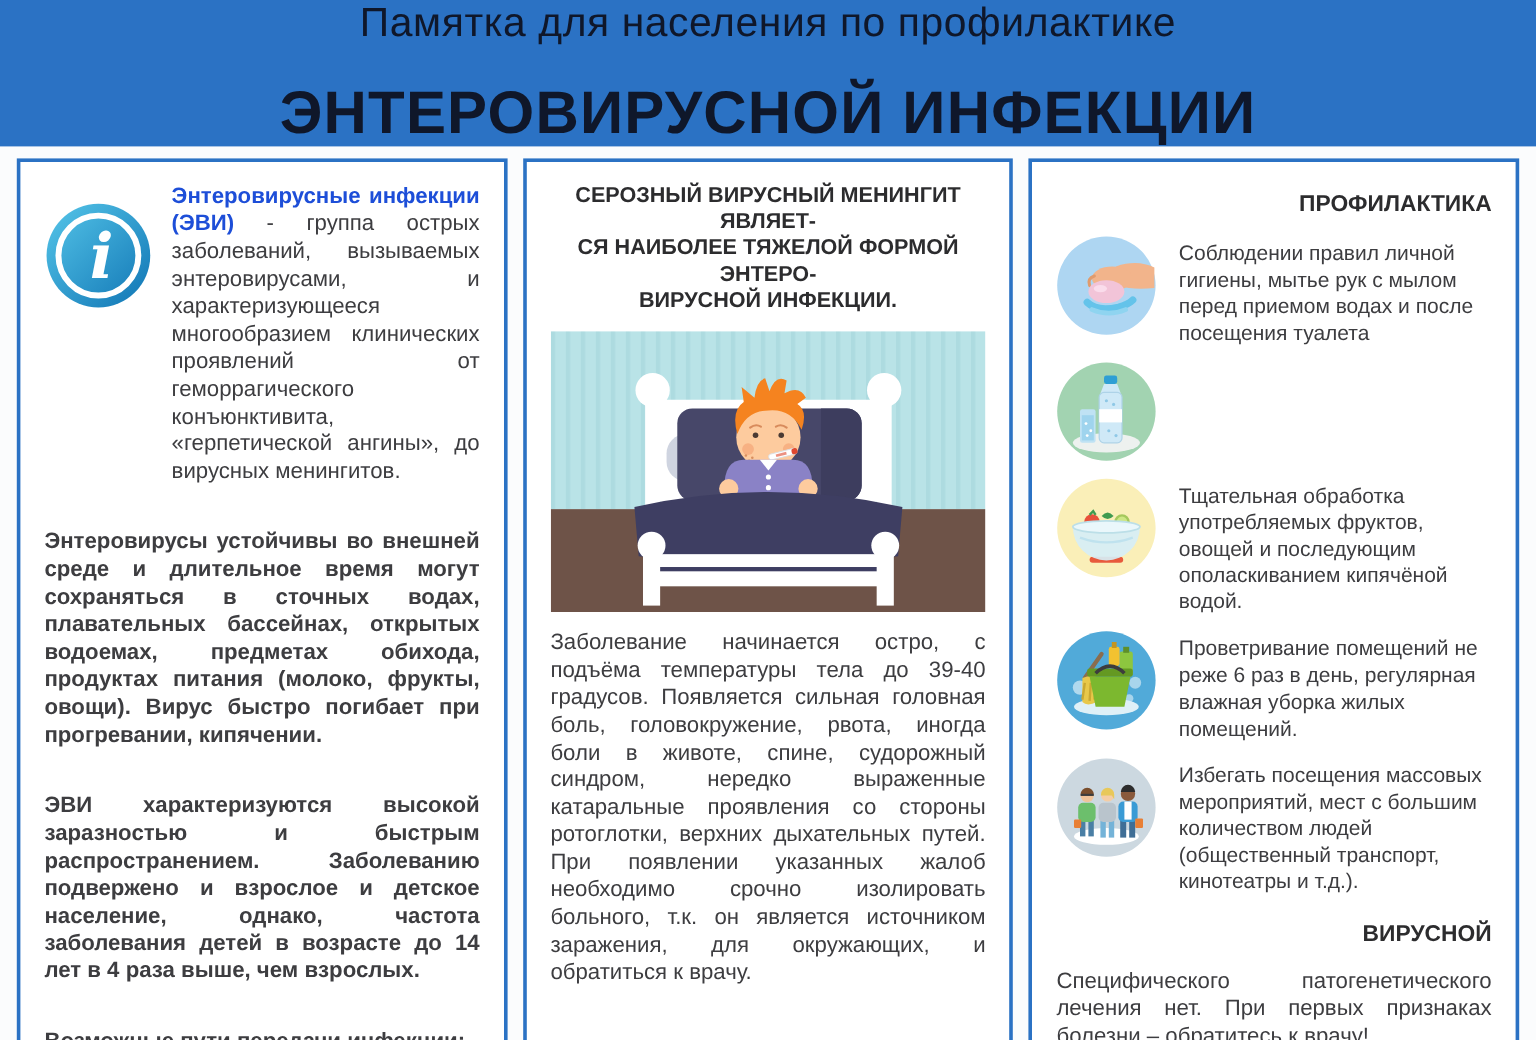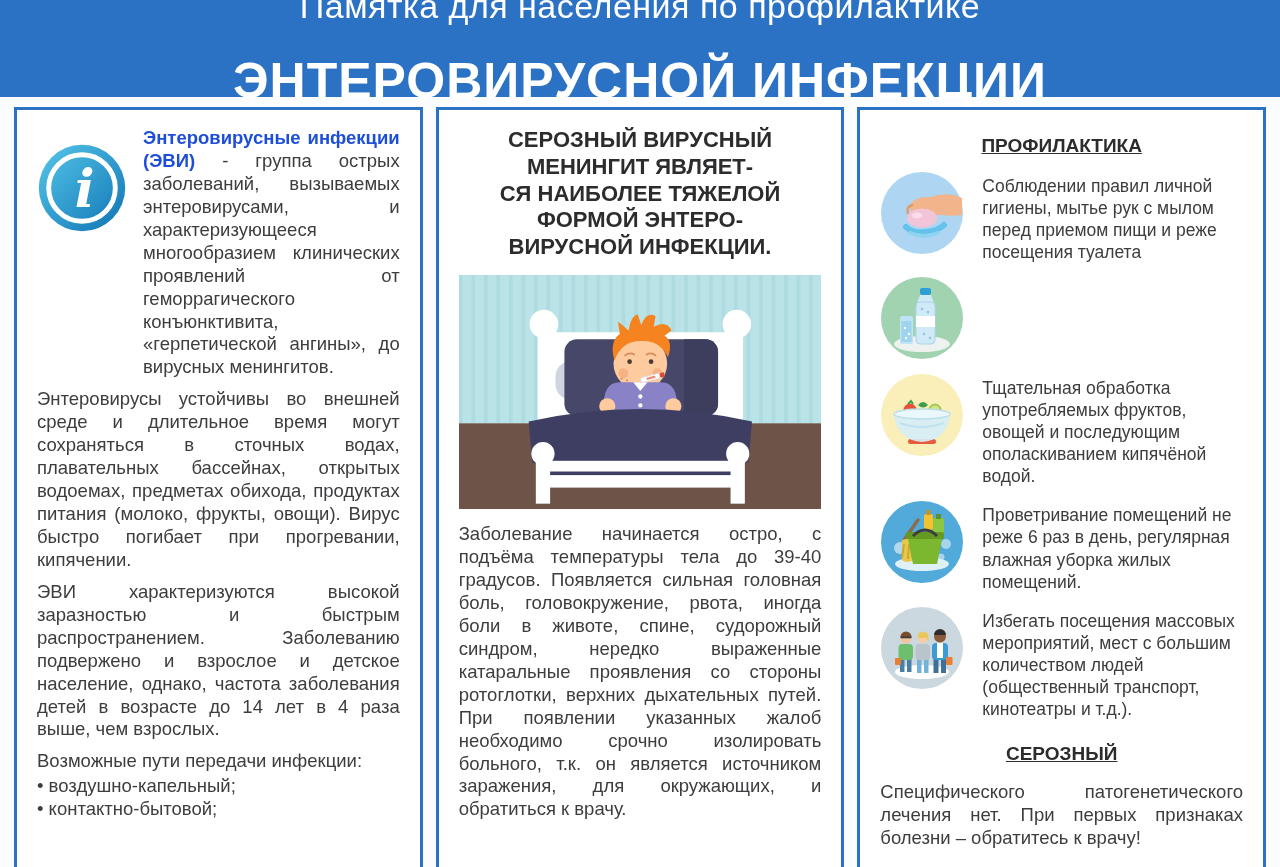--- a/index.html
+++ b/index.html
@@ -1,46 +1,46 @@
 <!DOCTYPE html>
 <html lang="ru"><head>
 <meta charset="utf-8">
 <style>
   * { margin:0; padding:0; box-sizing:border-box; }
   body { font-family:"Liberation Sans","DejaVu Sans",sans-serif; background:#fff; }
   .page { width:1280px; height:867px; display:flex; flex-direction:column; overflow:hidden; background:#fbfcfd; }
 
   
-  .header { background:#2b72c4; height:97px; flex:0 0 auto; color:#ffffff; text-align:center;
+  .header { background:#2b72c4; height:122px; flex:0 0 auto; color:#0f172a; text-align:center;
             display:flex; flex-direction:column; justify-content:center; gap:6px; }
   .header .line1 { font-size:34px; font-weight:400; letter-spacing:.5px; }
   .header .line2 { font-size:50px; font-weight:700; letter-spacing:1px;margin-top:20px; }
 
   
   .main { flex:1 1 auto; display:flex; gap:13px; padding:10px 14px 9px 14px; }
   .card { background:#fff; border:3px solid #2b72c4; flex:1 1 0; padding:17px 20px; display:flex; flex-direction:column; overflow:hidden; }
   .card p, .card li { color:#3d3d40; font-size:18.5px; line-height:1.24; }
   .just { text-align:justify; }
 
   
   .intro-row { display:flex; gap:16px; align-items:flex-start; }
   .intro-row svg { flex:0 0 auto; margin-top:16px; }
   .intro-text { flex:1 1 auto; }
   .intro-text b { color:#1d4ed8; }
-  .para { margin-top:9px; }
+  .para { margin-top:36px;font-weight:bold; }
   .bullets { list-style:none; margin-top:2px; }
 
   
-  .mid-heading { font-weight:700; font-size:22px; line-height:1.22; text-align:center; color:#2c2c2e; white-space:pre-line; }
+  .mid-heading { font-weight:700; font-size:18px; line-height:1.22; text-align:center; color:#2c2c2e; white-space:pre-line; }
   .mid-para1 { margin-top:16px; }
   .bed-wrap { margin-top:14px; line-height:0; }
   .mid-para2 { margin-top:14px; }
 
   
-  .side-title { font-weight:700; font-size:19px; text-align:center; color:#2c2c2e; margin:8px 0 14px 0;text-decoration:underline; }
+  .side-title { font-weight:700; font-size:19px; text-align:right; color:#2c2c2e; margin:8px 0 14px 0; }
   .prev-item { display:flex; gap:18px; align-items:flex-start; margin-bottom:13px; }
   .prev-item svg { flex:0 0 auto; }
   .prev-item p { font-size:17.5px; line-height:1.26; padding-top:4px; }
   .treat-title { margin-top:10px; }
   .treat-text { margin-top:2px; }
 </style>
 </head>
 <body>
 
 <div class="page">
@@ -140,21 +140,21 @@
         <svg viewBox="0 0 84 84" width="84" height="84" aria-hidden="true">
           <circle cx="42" cy="42" r="41" fill="#aed6f2"></circle>
           <path d="M50 26 Q68 20 82 27 L82 44 Q64 46 52 42 Z" fill="#f2b48b"></path>
           <ellipse cx="47" cy="36" rx="17" ry="10" fill="#f2b48b"></ellipse>
           <path d="M32 34 q-6 2 -4 8 M36 40 q-5 3 -2 8" stroke="#e09b6d" stroke-width="2.5" fill="none" stroke-linecap="round"></path>
           <ellipse cx="42" cy="47" rx="15" ry="9.5" fill="#f2c4d8"></ellipse>
           <ellipse cx="37" cy="44.5" rx="5.5" ry="3" fill="#fadceb"></ellipse>
           <path d="M26 56 Q34 64 52 60 Q60 58 64 54" stroke="#64c3ea" stroke-width="6" fill="none" stroke-linecap="round"></path>
           <path d="M30 62 Q44 68 58 62" stroke="#8fd4f0" stroke-width="4" fill="none" stroke-linecap="round"></path>
         </svg>
-        <p>Соблюдении правил личной гигиены, мытье рук с мылом перед приемом пищи и реже посещения туалета</p>
+        <p>Соблюдении правил личной гигиены, мытье рук с мылом перед приемом водах и после посещения туалета</p>
       </div>
 
       <div class="prev-item">
         <svg viewBox="0 0 84 84" width="84" height="84" aria-hidden="true">
           <circle cx="42" cy="42" r="41" fill="#a2d3b1"></circle>
           <ellipse cx="42" cy="68" rx="28" ry="8" fill="#edf1ef"></ellipse>
           <rect x="40" y="12" width="11" height="7" rx="2" fill="#2e9fd4"></rect>
           <path d="M40 19 L51 19 L54 27 L37 27 Z" fill="#cfe9f7"></path>
           <rect x="36" y="26" width="19" height="42" rx="4" fill="#cfe9f7" stroke="#aed3e8" stroke-width="1"></rect>
           <rect x="36" y="40" width="19" height="11" fill="#ffffff"></rect>
@@ -235,18 +235,18 @@
             <rect x="52" y="37" width="16" height="17" rx="4" fill="#3a9bd5"></rect>
             <rect x="57" y="37" width="6" height="15" fill="#ffffff"></rect>
             <circle cx="60" cy="30.5" r="6" fill="#8a5a3c"></circle>
             <path d="M54 29 a6 6 0 0 1 12 0 Z" fill="#2d2d2d"></path>
             <rect x="66" y="51" width="6.5" height="8" rx="1" fill="#e87f35"></rect>
           </g>
         </svg>
         <p>Избегать посещения массовых мероприятий, мест с большим количеством людей (общественный транспорт, кинотеатры и т.д.).</p>
       </div>
 
-      <div class="side-title treat-title">СЕРОЗНЫЙ</div>
+      <div class="side-title treat-title">ВИРУСНОЙ</div>
       <p class="just treat-text">Специфического патогенетического лечения нет. При первых признаках болезни – обратитесь к врачу!</p>
     </div>
   </div>
 
 </div>
 
 </body></html>

